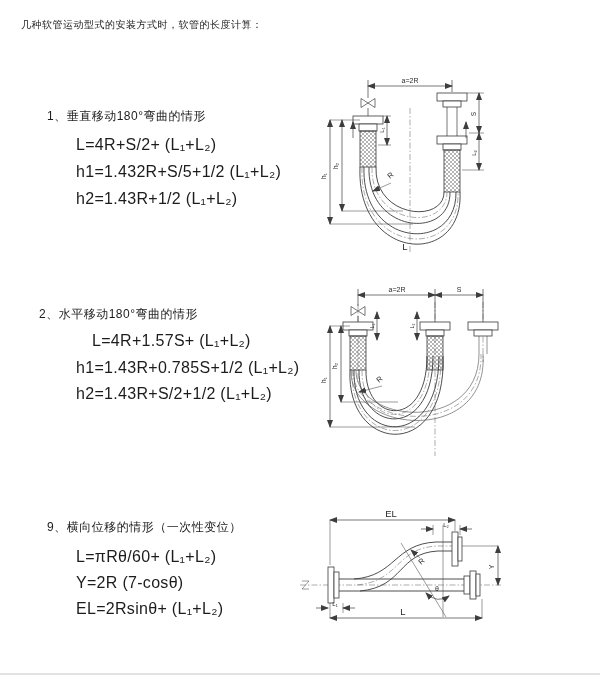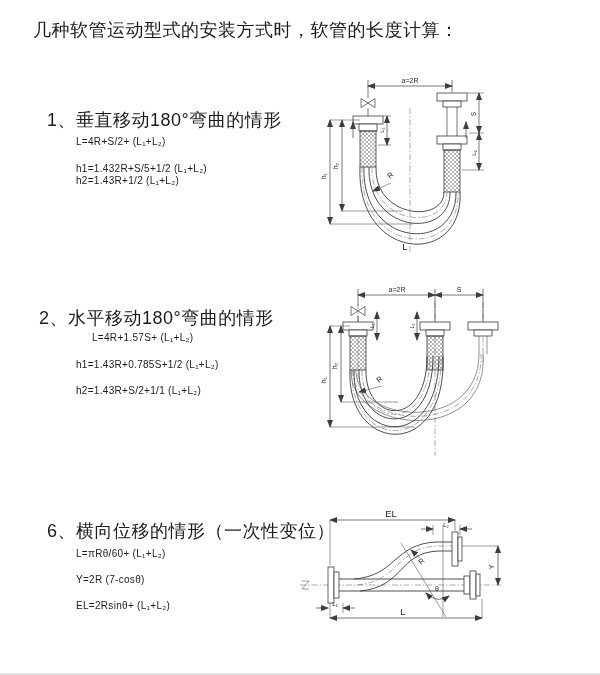--- a/index.html
+++ b/index.html
@@ -1,24 +1,24 @@
 <!DOCTYPE html>
 <html><head>
 <meta charset="utf-8">
 <style>
   html,body{margin:0;padding:0;}
   body{
     width:600px;height:675px;background:#ffffff;position:relative;overflow:hidden;
     font-family:"Liberation Sans","DejaVu Sans",sans-serif;color:#1c1c1c;
   }
   .abs{position:absolute;white-space:nowrap;}
-  .doc-title{left:33px;top:18px;font-size:18px;letter-spacing:.5px;}
-  .sec-heading{font-size:18px;letter-spacing:.5px;}
-  .formula{font-size:10px;letter-spacing:.3px;}
-  .s1h{left:47px;top:108px}.s1f1{left:76px;top:136px}.s1f2{left:76px;top:163px}.s1f3{left:76px;top:175px}
+  .doc-title{left:21px;top:18px;font-size:10px;letter-spacing:.5px;}
+  .sec-heading{font-size:12px;letter-spacing:.5px;}
+  .formula{font-size:16px;letter-spacing:.3px;}
+  .s1h{left:47px;top:108px}.s1f1{left:76px;top:136px}.s1f2{left:76px;top:163px}.s1f3{left:76px;top:190px}
   .s2h{left:39px;top:306px}.s2f1{left:92px;top:332px}.s2f2{left:76px;top:359px}.s2f3{left:76px;top:385px}
   .s3h{left:47px;top:519px}.s3f1{left:76px;top:548px}.s3f2{left:76px;top:574px}.s3f3{left:76px;top:600px}
   svg{position:absolute;}
   #d1{left:303px;top:70px;}
   #d2{left:303px;top:282px;}
   #d3{left:296px;top:505px;}
   svg text{fill:#2a2a2a;stroke:none;font-family:"Liberation Sans","DejaVu Sans",sans-serif;}
   .ln{stroke:#3d3d3d;stroke-width:.7;fill:none;}
   .thin{stroke:#4a4a4a;stroke-width:.55;fill:none;}
   .hose{stroke:#3a3a3a;stroke-width:.9;fill:none;}
@@ -34,23 +34,23 @@
 <div class="abs doc-title">几种软管运动型式的安装方式时，软管的长度计算：</div>
 
 <div class="abs sec-heading s1h">1、垂直移动180°弯曲的情形</div>
 <div class="abs formula s1f1">L=4R+S/2+ (L₁+L₂)</div>
 <div class="abs formula s1f2">h1=1.432R+S/5+1/2 (L₁+L₂)</div>
 <div class="abs formula s1f3">h2=1.43R+1/2 (L₁+L₂)</div>
 
 <div class="abs sec-heading s2h">2、水平移动180°弯曲的情形</div>
 <div class="abs formula s2f1">L=4R+1.57S+ (L₁+L₂)</div>
 <div class="abs formula s2f2">h1=1.43R+0.785S+1/2 (L₁+L₂)</div>
-<div class="abs formula s2f3">h2=1.43R+S/2+1/1 (L₁+L₂)</div>
-
-<div class="abs sec-heading s3h">6、横向位移的情形（一次性变位）</div>
+<div class="abs formula s2f3">h2=1.43R+S/2+1/2 (L₁+L₂)</div>
+
+<div class="abs sec-heading s3h">9、横向位移的情形（一次性变位）</div>
 <div class="abs formula s3f1">L=πRθ/60+ (L₁+L₂)</div>
 <div class="abs formula s3f2">Y=2R (7-cosθ)</div>
 <div class="abs formula s3f3">EL=2Rsinθ+ (L₁+L₂)</div>
 
 <svg id="d1" width="295" height="192" viewBox="0 0 295 192">
   <defs>
     <marker id="ae" markerWidth="8" markerHeight="6" refX="7" refY="3" orient="auto-start-reverse" markerUnits="userSpaceOnUse">
       <path d="M0,0 L8,3 L0,6 z" fill="#3d3d3d"></path>
     </marker>
     <pattern id="braidpat" width="4" height="4" patternUnits="userSpaceOnUse">

